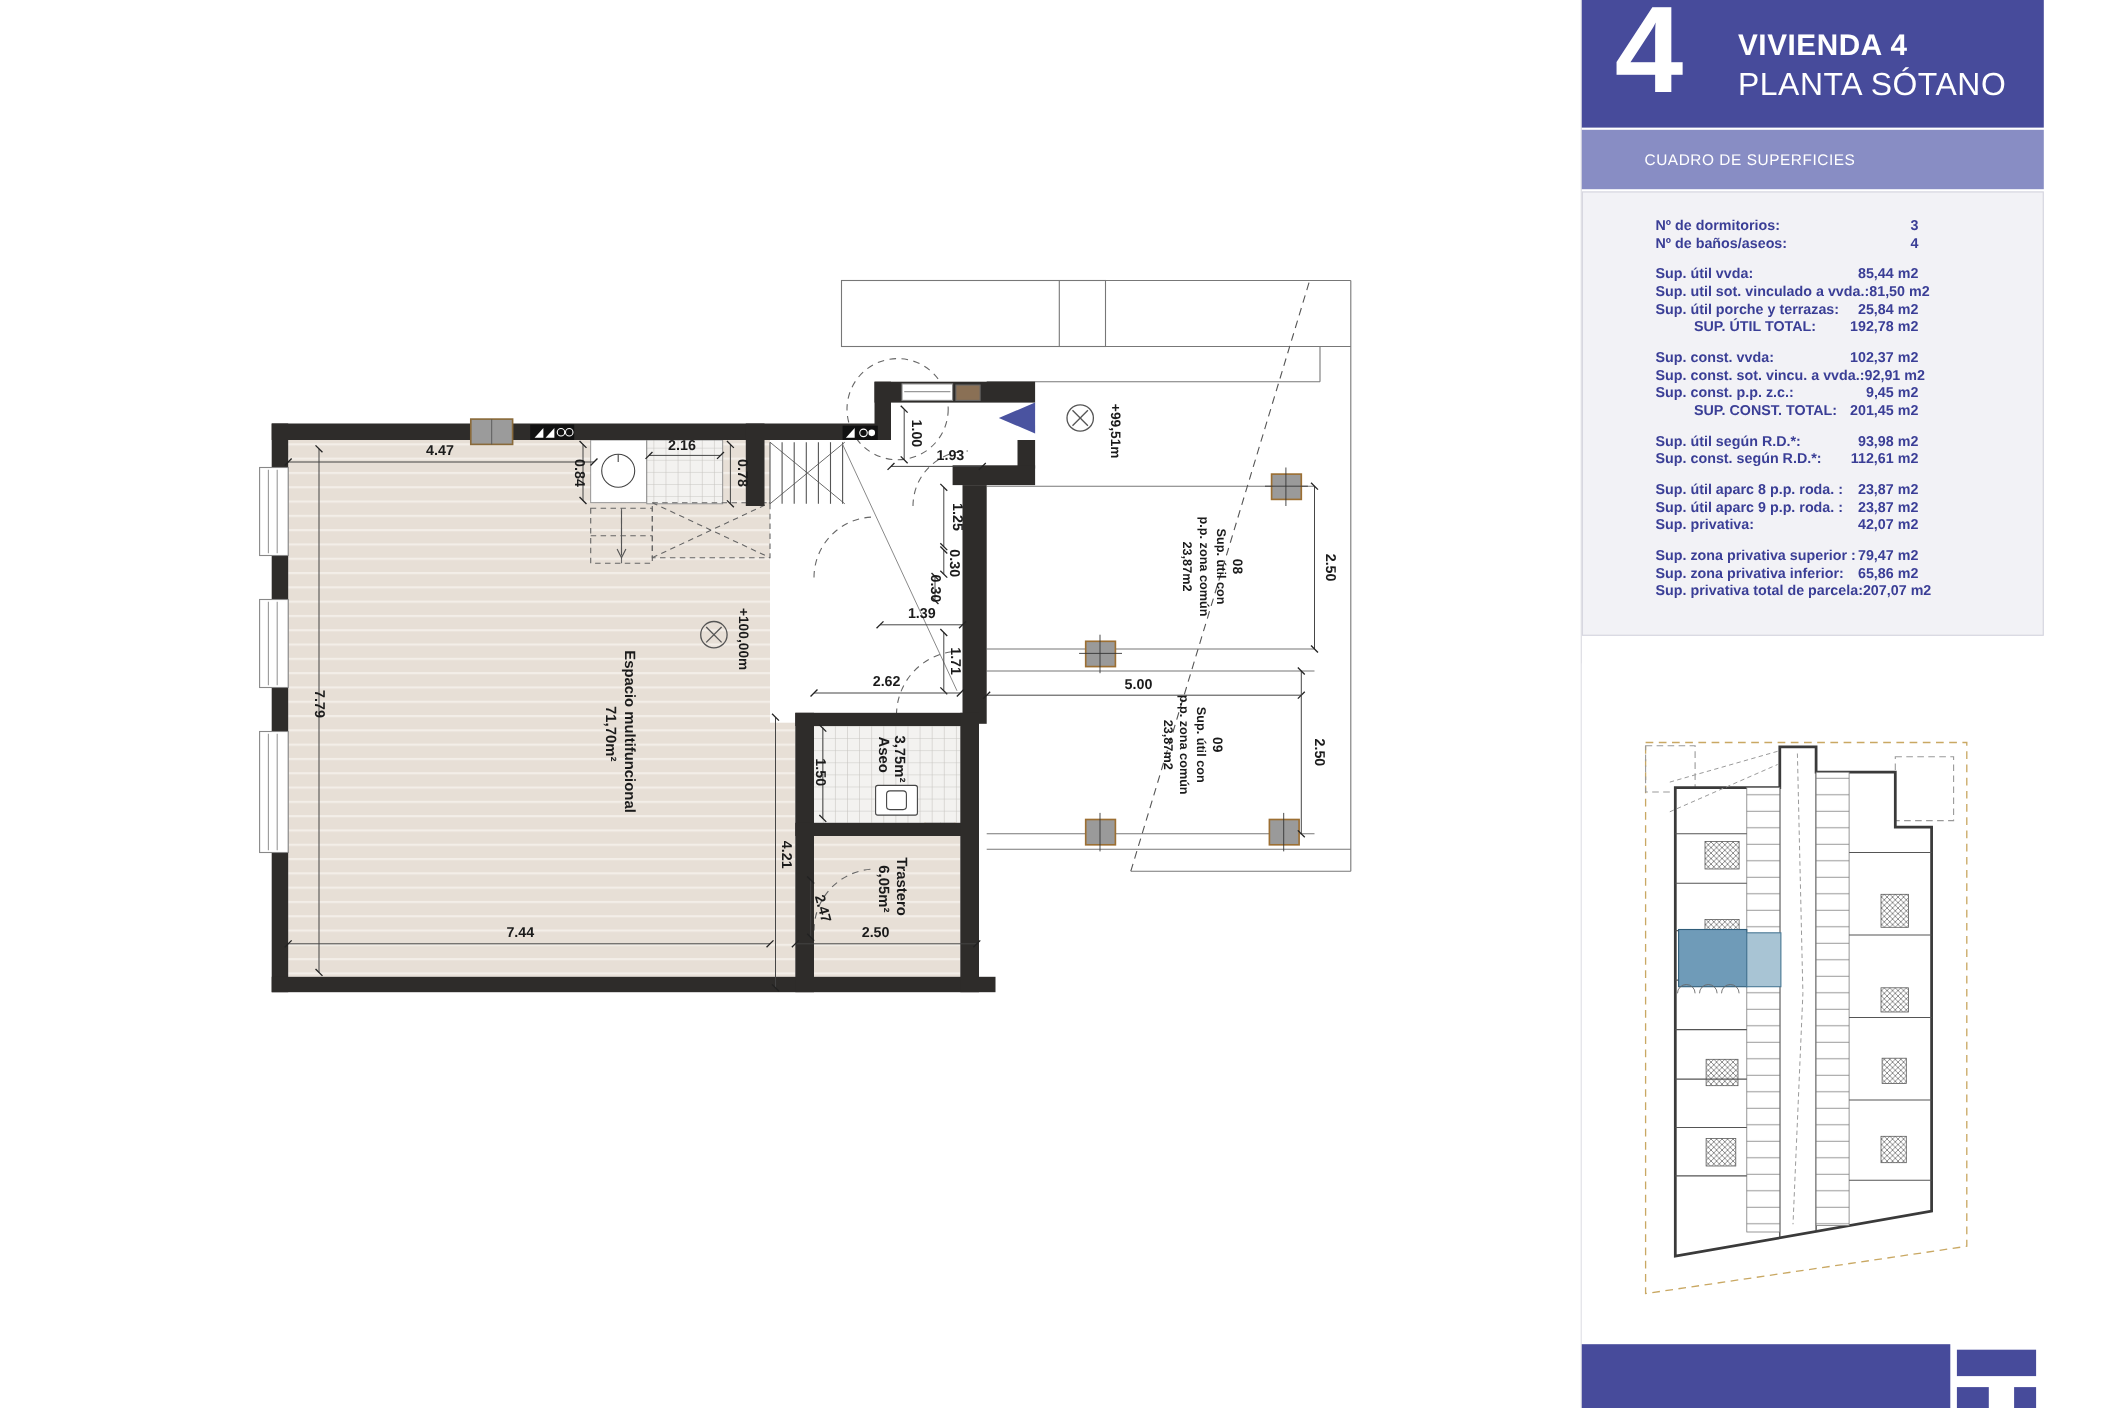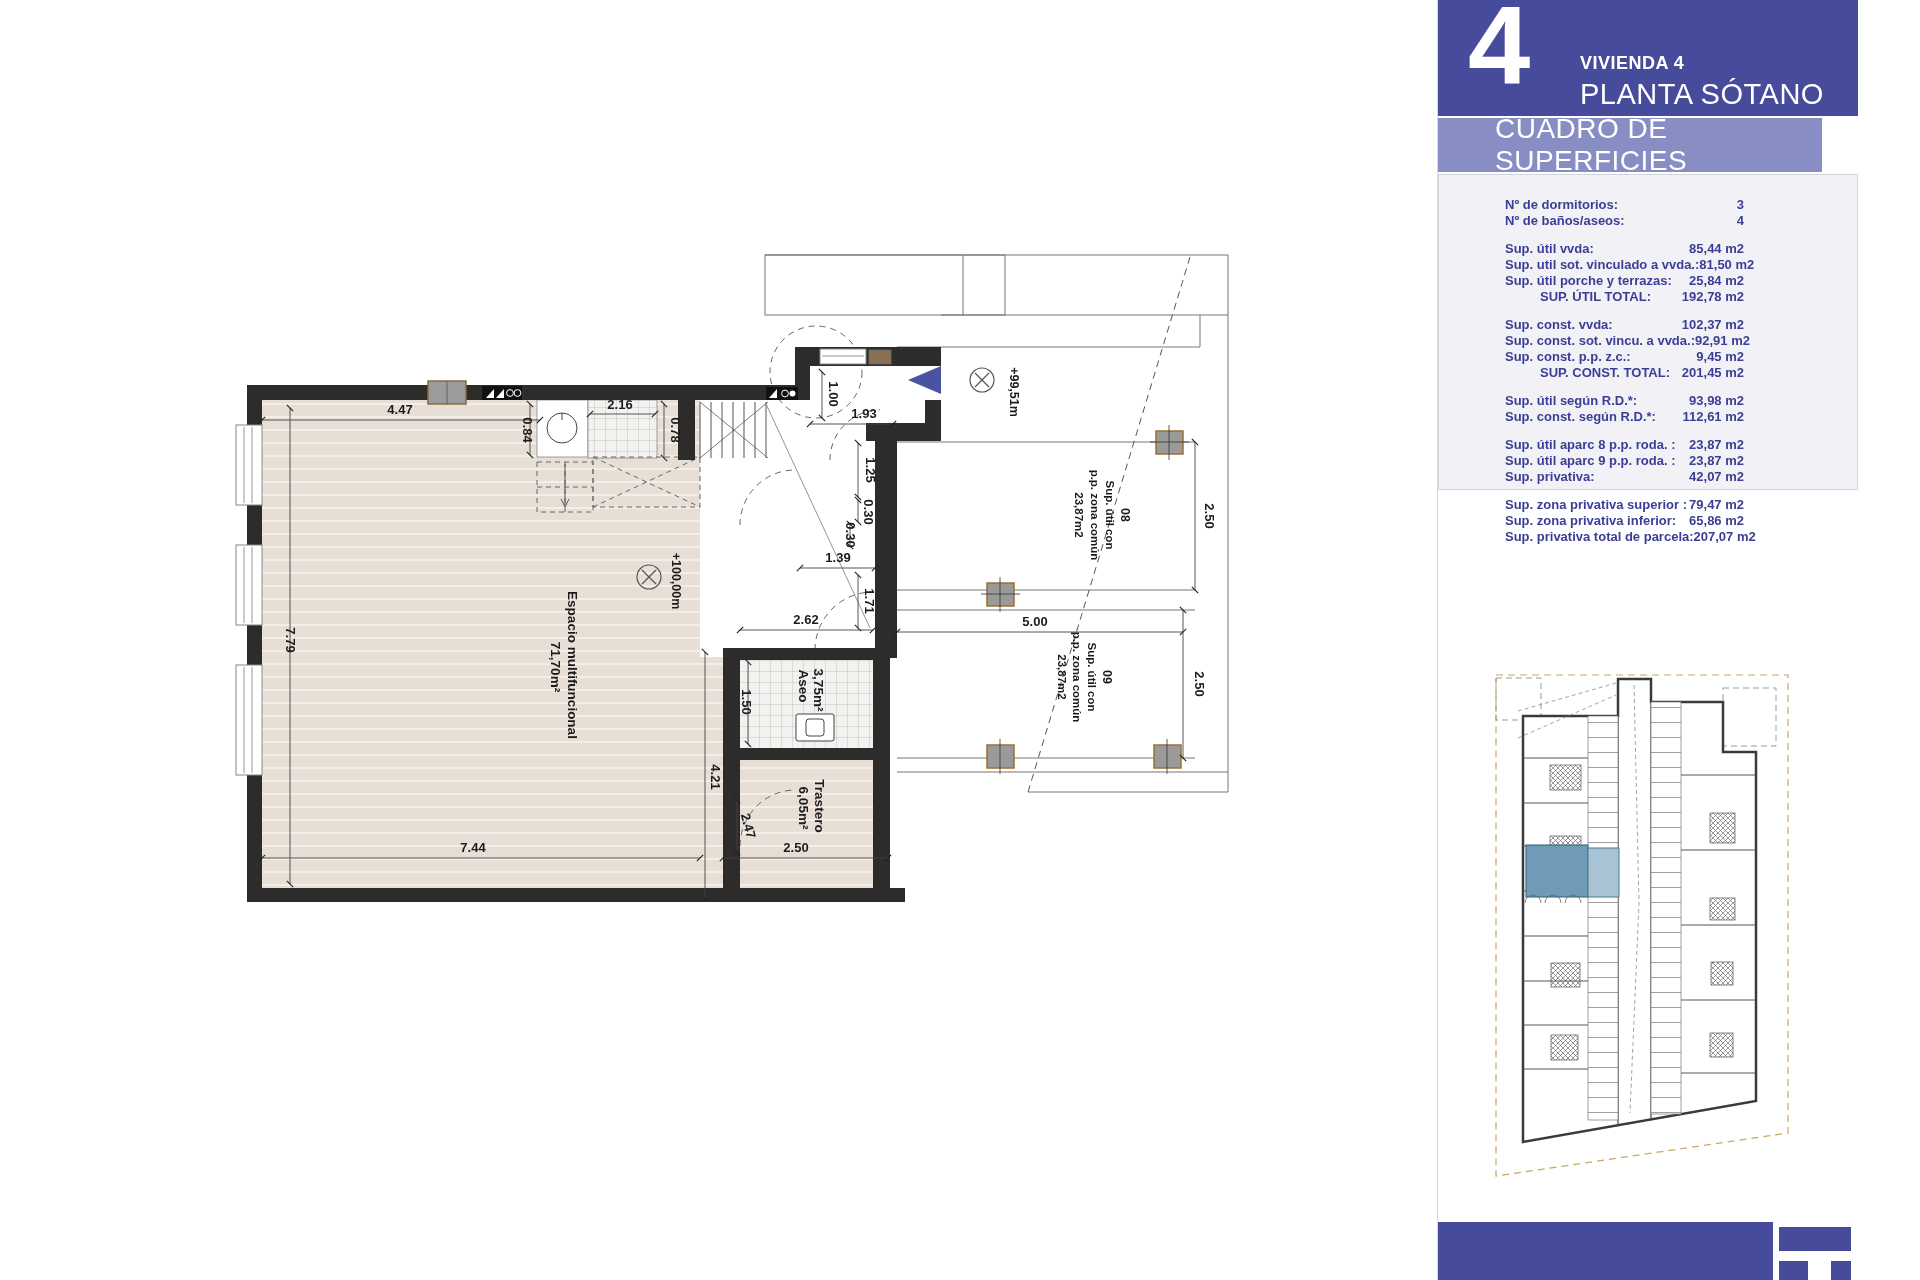--- a/index.html
+++ b/index.html
@@ -12,26 +12,26 @@
   .rlabel{font-size:13.5px;}
   .plabel{font-size:11.5px;}
   .pnum{font-size:12.5px;}
   .lvl{font-size:12.5px;}
 
   
   .sidebar{position:absolute;left:1437px;top:0;width:420px;height:1280px;background:#fff;border-left:1px solid #d9d9e0;}
   .sb-header{position:absolute;left:0;top:0;width:420px;height:116px;background:#474b9b;color:#fff;}
   .sb-num{position:absolute;left:30px;top:-12px;font-size:112px;font-weight:bold;line-height:116px;}
   .sb-titles{position:absolute;left:142px;top:26px;}
-  .sb-title{font-size:18px;font-weight:bold;letter-spacing:.5px;margin-top:27px;}
+  .sb-title{font-size:27px;font-weight:bold;letter-spacing:.5px;}
   .sb-subtitle{font-size:29px;font-weight:normal;margin-top:4px;letter-spacing:.5px;}
-  .sb-band{position:absolute;left:0;width:384px;background:#888dc4;color:#fff;font-size:28px;letter-spacing:.5px;display:flex;align-items:center;padding-left:57px;}
+  .sb-band{position:absolute;left:0;width:420px;background:#888dc4;color:#fff;font-size:14px;letter-spacing:.5px;display:flex;align-items:center;padding-left:57px;}
   .sb-band1{top:118px;height:54px;}
   .sb-band2{top:550px;height:53px;}
-  .sb-table{position:absolute;left:0;top:174px;width:420px;height:316px;background:#f2f2f6;border:1px solid #d4d4de;color:#3a3e96;font-size:13px;font-weight:bold;padding:22px 113px 10px 66px;}
+  .sb-table{position:absolute;left:0;top:174px;width:420px;height:404px;background:#f2f2f6;border:1px solid #d4d4de;color:#3a3e96;font-size:13px;font-weight:bold;padding:22px 113px 10px 66px;}
   .trow{display:flex;justify-content:space-between;line-height:16px;white-space:nowrap;}
   .trow .tl{flex:0 0 auto;}
   .trow .tv{flex:0 0 auto;text-align:right;}
   .tgap{height:12px;}
   .tot .tl{padding-left:35px;}
   .sb-plan{position:absolute;left:0;top:603px;width:420px;height:619px;background:#fff;}
   .sb-footer{position:absolute;left:0;top:1222px;width:335px;height:58px;background:#474b9b;}
   .logo{position:absolute;left:341px;top:1222px;width:72px;height:58px;}
   .logo .b{position:absolute;background:#474b9b;}
   .logo .b1{left:0;top:5px;width:72px;height:24px;}

